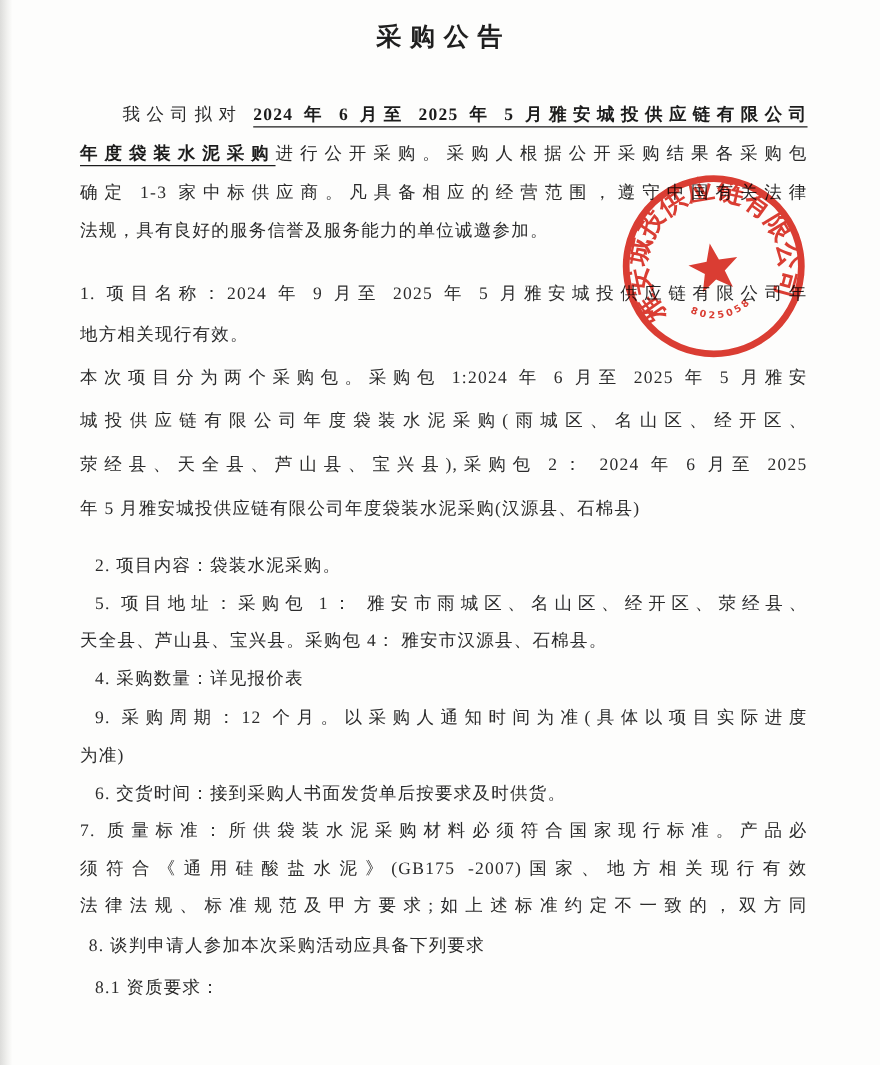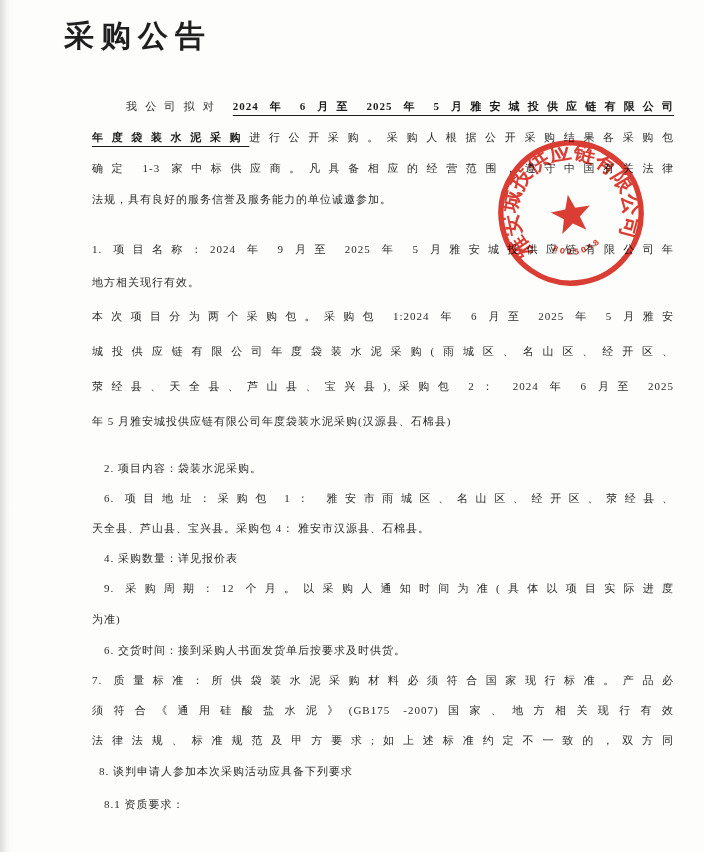--- a/index.html
+++ b/index.html
@@ -12,26 +12,27 @@
     color:#2b2b2b;
     box-sizing:border-box;
     padding-top:16px;
   }
   .scan-edge{
     position:absolute;left:0;top:0;width:10px;height:852px;
     background:linear-gradient(to right,#dcdcda,#f2f2f0 60%,rgba(255,255,255,0));
   }
   .doc-title{
     width:582px;margin:0 0 34px 64px;
-    font-size:30px;font-weight:700;letter-spacing:7px;
+    text-align:center;
+    font-size:20px;font-weight:700;letter-spacing:7px;
     color:#1f1f1f;
   }
   .text-col{
-    width:582px;margin-left:92px;
-    font-size:11px;
+    width:582px;margin-left:64px;
+    font-size:14px;
     letter-spacing:1px;
   }
   .para{margin:0;}
   .ln{width:582px;text-align:left;white-space:nowrap;}
   .ln.fill{white-space:normal;text-align:justify;text-align-last:justify;text-justify:inter-character;}
   .lh31 .ln{line-height:31px;height:31px;}
   .lh33 .ln{line-height:33px;height:33px;}
   .lh35 .ln{line-height:35px;height:35px;}
   .lh30 .ln{line-height:30px;height:30px;}
   .mb18{margin-bottom:18px;}
@@ -95,21 +96,21 @@
       <div class="ln fill">城投供应链有限公司年度袋装水泥采购(雨城区、名山区、经开区、</div>
       <div class="ln fill">荥经县、天全县、芦山县、宝兴县),采购包 2： 2024 年 6 月至 2025</div>
       <div class="ln">年 5 月雅安城投供应链有限公司年度袋装水泥采购(汉源县、石棉县)</div>
     </div>
 
     <div class="para lh30">
       <div class="ln indent-sm">2. 项目内容：袋装水泥采购。</div>
     </div>
 
     <div class="para lh30">
-      <div class="ln fill indent-sm">6. 项目地址：采购包 1： 雅安市雨城区、名山区、经开区、荥经县、</div>
+      <div class="ln fill indent-sm">5. 项目地址：采购包 1： 雅安市雨城区、名山区、经开区、荥经县、</div>
       <div class="ln">天全县、芦山县、宝兴县。采购包 4： 雅安市汉源县、石棉县。</div>
     </div>
 
     <div class="para lh30">
       <div class="ln indent-sm">4. 采购数量：详见报价表</div>
     </div>
 
     <div class="para lh31">
       <div class="ln fill indent-sm">9. 采购周期：12 个月。以采购人通知时间为准(具体以项目实际进度</div>
       <div class="ln">为准)</div>

